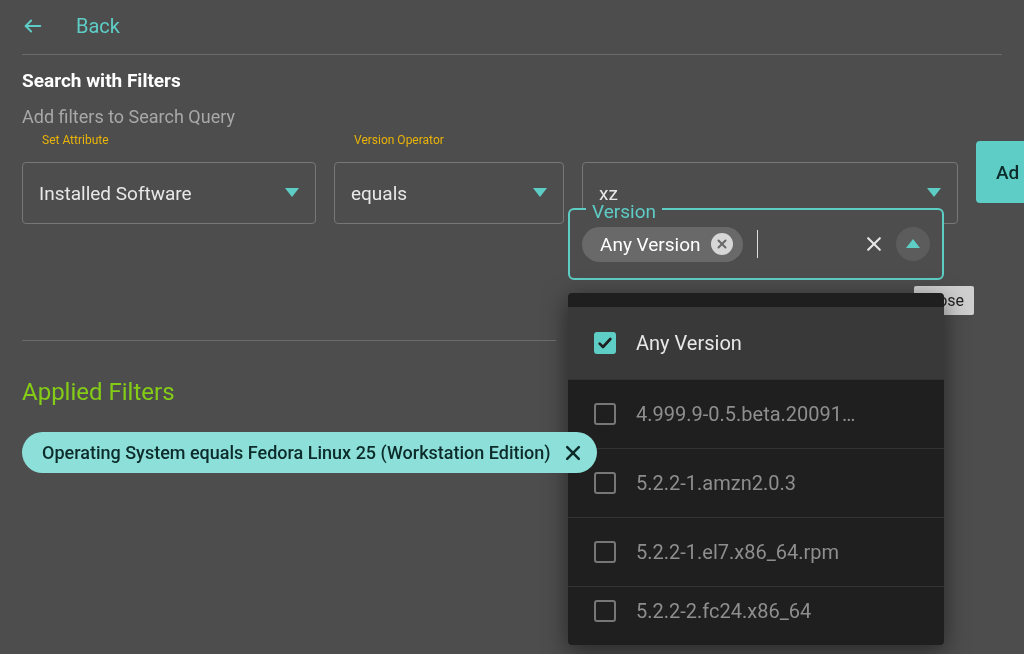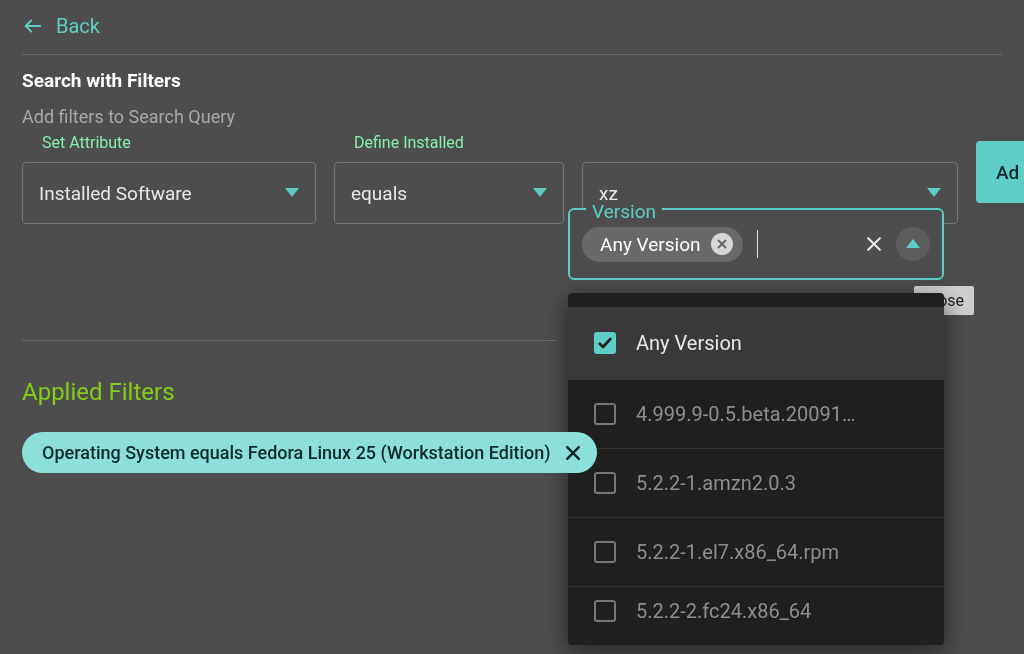--- a/index.html
+++ b/index.html
@@ -6,37 +6,37 @@
   html, body { width: 1024px; height: 654px; overflow: hidden; }
   body {
     background: #4d4d4d;
     font-family: -apple-system, Roboto, "Helvetica Neue", Arial, sans-serif;
     color: #e0e0e0;
   }
 
   .page { padding: 12px 22px; position: relative; }
 
   
-  .back-row { display: flex; align-items: center; gap: 12px; color: #5ecdc6; padding: 2px 0 10px 0; }
+  .back-row { display: flex; align-items: center; gap: 32px; color: #5ecdc6; padding: 2px 0 10px 0; }
   .back-icon { width: 22px; height: 22px; display: flex; align-items: center; justify-content: center; }
   .back-label { font-size: 20px; }
 
   .divider { height: 1px; background: #6a6a6a; margin: 6px 0 14px 0; }
 
   h2.section-title { font-size: 19px; font-weight: 700; color: #fff; margin-bottom: 14px; }
   .subtitle { color: #a8a8a8; font-size: 18px; margin-bottom: 14px; }
 
   
   .filter-row { display: flex; gap: 18px; align-items: flex-start; }
 
   .field-wrap { position: relative; }
   .field-legend {
     position: absolute; top: -8px; left: 14px;
     background: #4d4d4d; padding: 0 6px;
-    font-size: 16px; color: #86efac;
+    font-size: 12px; color: #eab308;
   }
   .select-box {
     border: 1px solid #777; border-radius: 4px;
     height: 62px;
     display: flex; align-items: center;
     padding: 0 16px; justify-content: space-between; gap: 12px;
     font-size: 19px; color: #e8e8e8; margin-top: 21px;
   }
   .select-box .caret { color: #5ecdc6; }
   .select-box .caret svg { display: block; }
@@ -146,21 +146,21 @@
         <span>Installed Software</span>
         <span class="caret">
           <svg width="14" height="10" viewBox="0 0 14 10">
               <polygon points="0,0 14,0 7,9" fill="#5ecdc6"></polygon>
             </svg>
         </span>
       </div>
     </div>
 
     <div class="field-wrap">
-      <span class="field-legend">Define Installed</span>
+      <span class="field-legend">Version Operator</span>
       <div class="select-box op-box">
         <span>equals</span>
         <span class="caret">
           <svg width="14" height="10" viewBox="0 0 14 10">
               <polygon points="0,0 14,0 7,9" fill="#5ecdc6"></polygon>
             </svg>
         </span>
       </div>
     </div>
 

